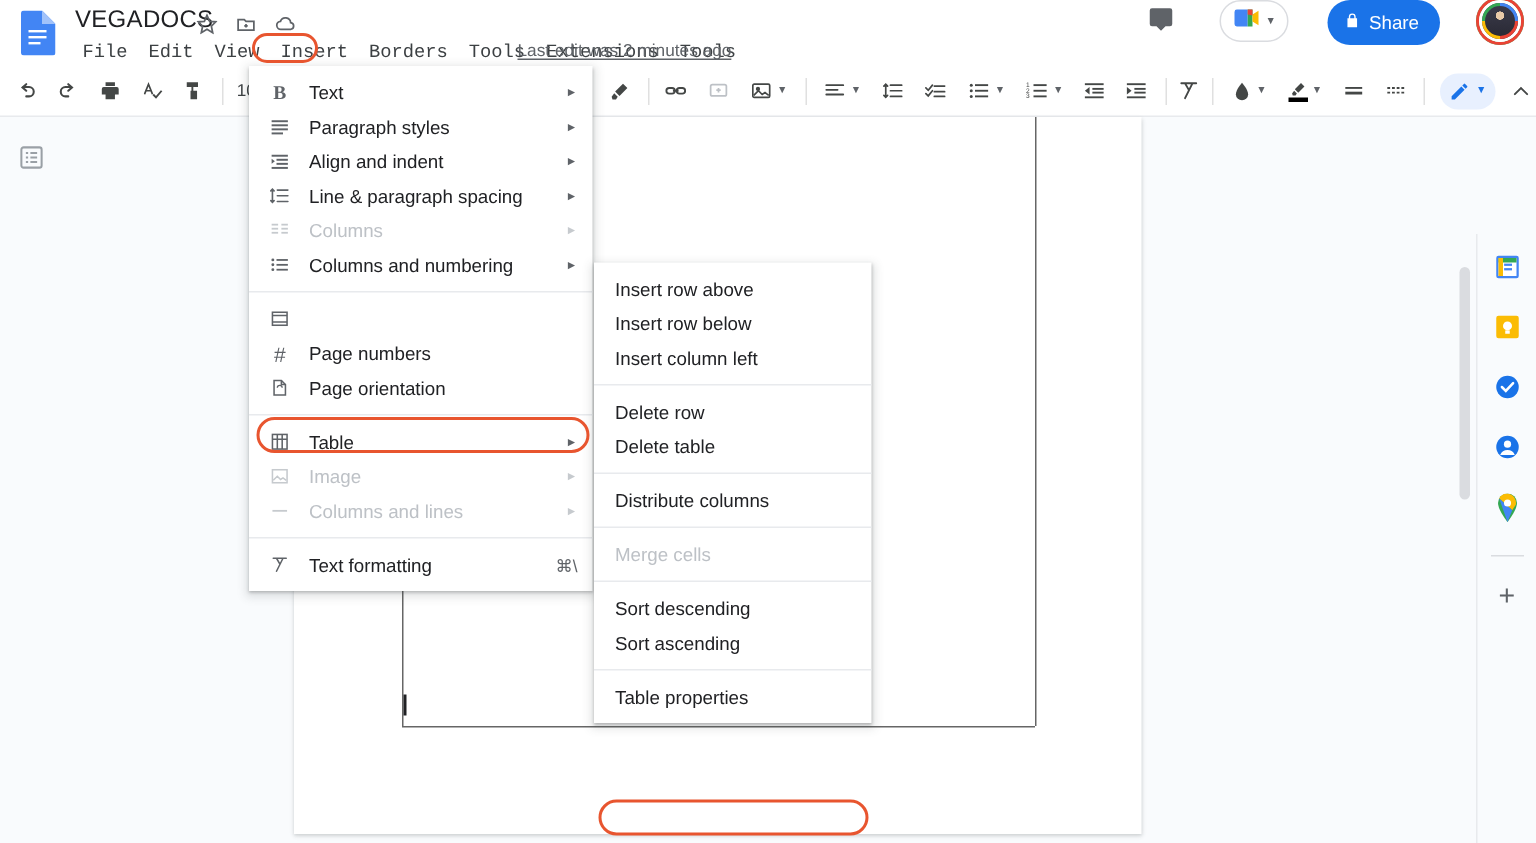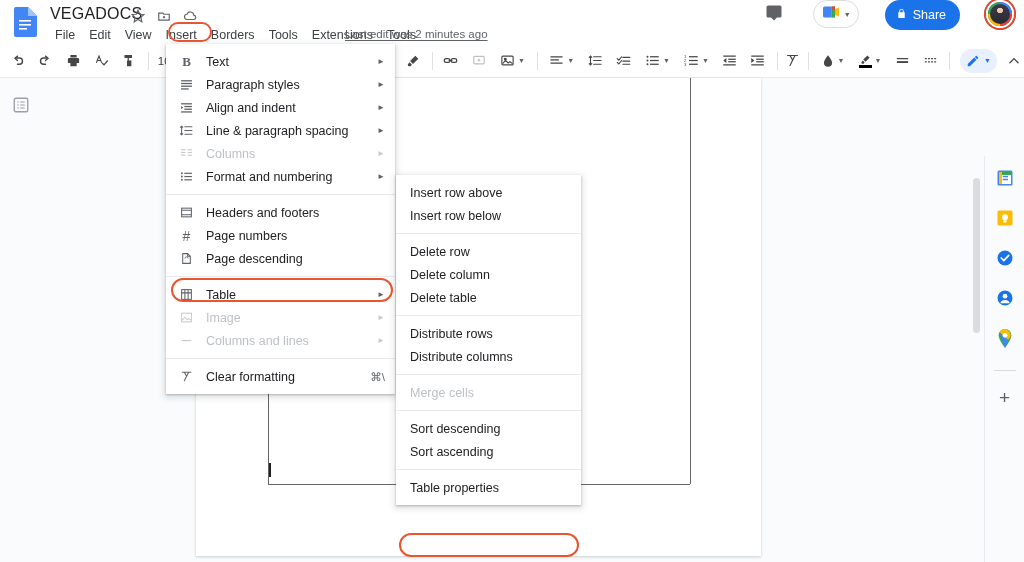--- a/index.html
+++ b/index.html
@@ -32,21 +32,21 @@
     width: 16px; height: 16px; color: #5f6368;
     display: flex; align-items: center; justify-content: center;
     cursor: pointer;
   }
   .menubar {
     position: absolute; left: 48px; top: 26px;
     display: flex; align-items: center; gap: 0px;
     font-size: 12.5px; color: #3c4043;
   }
   .menubar .mi {
-    padding: 2px 7px; border-radius: 4px; cursor: pointer; white-space: nowrap;
+    padding: 2px 7px; border-radius: 4px; cursor: pointer; white-space: nowrap; font-family: Liberation Mono, monospace;
   }
   .lastedit {
     position: absolute; left: 345px; top: 28px;
     font-size: 11.5px; color: #5f6368;
     text-decoration: underline; text-underline-offset: 2px;
     white-space: nowrap; cursor: pointer;
   }
   .tr-icons { position: absolute; right: 10px; top: 0; height: 44px; display: flex; gap: 26px; }
   .comment-btn { width: 26px; height: 26px; display:flex; align-items:center; justify-content:center; cursor:pointer; color:#5f6368;}
   .meet-btn {
@@ -576,48 +576,47 @@
       <span class="m-ic">
         <svg width="13" height="13" viewBox="0 0 24 24" fill="#5f6368">
             <circle cx="3.5" cy="6" r="1.8"></circle>
             <circle cx="3.5" cy="12" r="1.8"></circle>
             <circle cx="3.5" cy="18" r="1.8"></circle>
             <rect x="8" y="5" width="14" height="2.2"></rect>
             <rect x="8" y="11" width="14" height="2.2"></rect>
             <rect x="8" y="17" width="14" height="2.2"></rect>
           </svg>
       </span>
-      <span class="m-label">Format and numbering</span>
+      <span class="m-label">Columns and numbering</span>
       <span class="m-arrow">►</span>
     </div>
 
     <div class="m-sep"></div>
 
     <div class="m-item">
       <span class="m-ic">
         <svg width="13" height="13" viewBox="0 0 24 24" fill="none" stroke="#5f6368" stroke-width="1.9">
             <rect x="3" y="4" width="18" height="16"></rect>
             <path d="M3 8h18M3 16h18"></path>
           </svg>
       </span>
-      <span class="m-label">Headers and footers</span>
     </div>
     <div class="m-item">
       <span class="m-ic" style="font-size:14px;">#</span>
       <span class="m-label">Page numbers</span>
     </div>
     <div class="m-item">
       <span class="m-ic">
         <svg width="13" height="13" viewBox="0 0 24 24" fill="none" stroke="#5f6368" stroke-width="1.9">
             <path d="M5 3h9l5 5v13H5z"></path>
             <path d="M14 3v5h5"></path>
             <path d="M9 12a3 3 0 0 1 6 0" stroke-width="1.6"></path>
           </svg>
       </span>
-      <span class="m-label">Page descending</span>
+      <span class="m-label">Page orientation</span>
     </div>
 
     <div class="m-sep"></div>
 
     <div class="m-item">
       <span class="m-ic">
         <svg width="13" height="13" viewBox="0 0 24 24" fill="none" stroke="#5f6368" stroke-width="1.9">
             <rect x="3" y="3" width="18" height="18"></rect>
             <path d="M3 9h18M9 3v18M15 3v18"></path>
           </svg>
@@ -646,50 +645,47 @@
     </div>
 
     <div class="m-sep"></div>
 
     <div class="m-item">
       <span class="m-ic">
         <svg width="13" height="13" viewBox="0 0 24 24" fill="none" stroke="#5f6368" stroke-width="1.9" stroke-linecap="round">
             <path d="M4 4h16M8 4l4 7M16 4l-8 16"></path>
           </svg>
       </span>
-      <span class="m-label">Clear formatting</span>
+      <span class="m-label">Text formatting</span>
       <span class="m-short">⌘\</span>
     </div>
   </div>
 
   <div class="menu menu-table">
     <div class="m-item">
       <span class="m-label">Insert row above</span>
     </div>
     <div class="m-item">
       <span class="m-label">Insert row below</span>
     </div>
+    <div class="m-item">
+      <span class="m-label">Insert column left</span>
+    </div>
 
     <div class="m-sep"></div>
 
     <div class="m-item">
       <span class="m-label">Delete row</span>
     </div>
     <div class="m-item">
-      <span class="m-label">Delete column</span>
-    </div>
-    <div class="m-item">
       <span class="m-label">Delete table</span>
     </div>
 
     <div class="m-sep"></div>
 
-    <div class="m-item">
-      <span class="m-label">Distribute rows</span>
-    </div>
     <div class="m-item">
       <span class="m-label">Distribute columns</span>
     </div>
 
     <div class="m-sep"></div>
 
     <div class="m-item disabled">
       <span class="m-label">Merge cells</span>
     </div>
 

